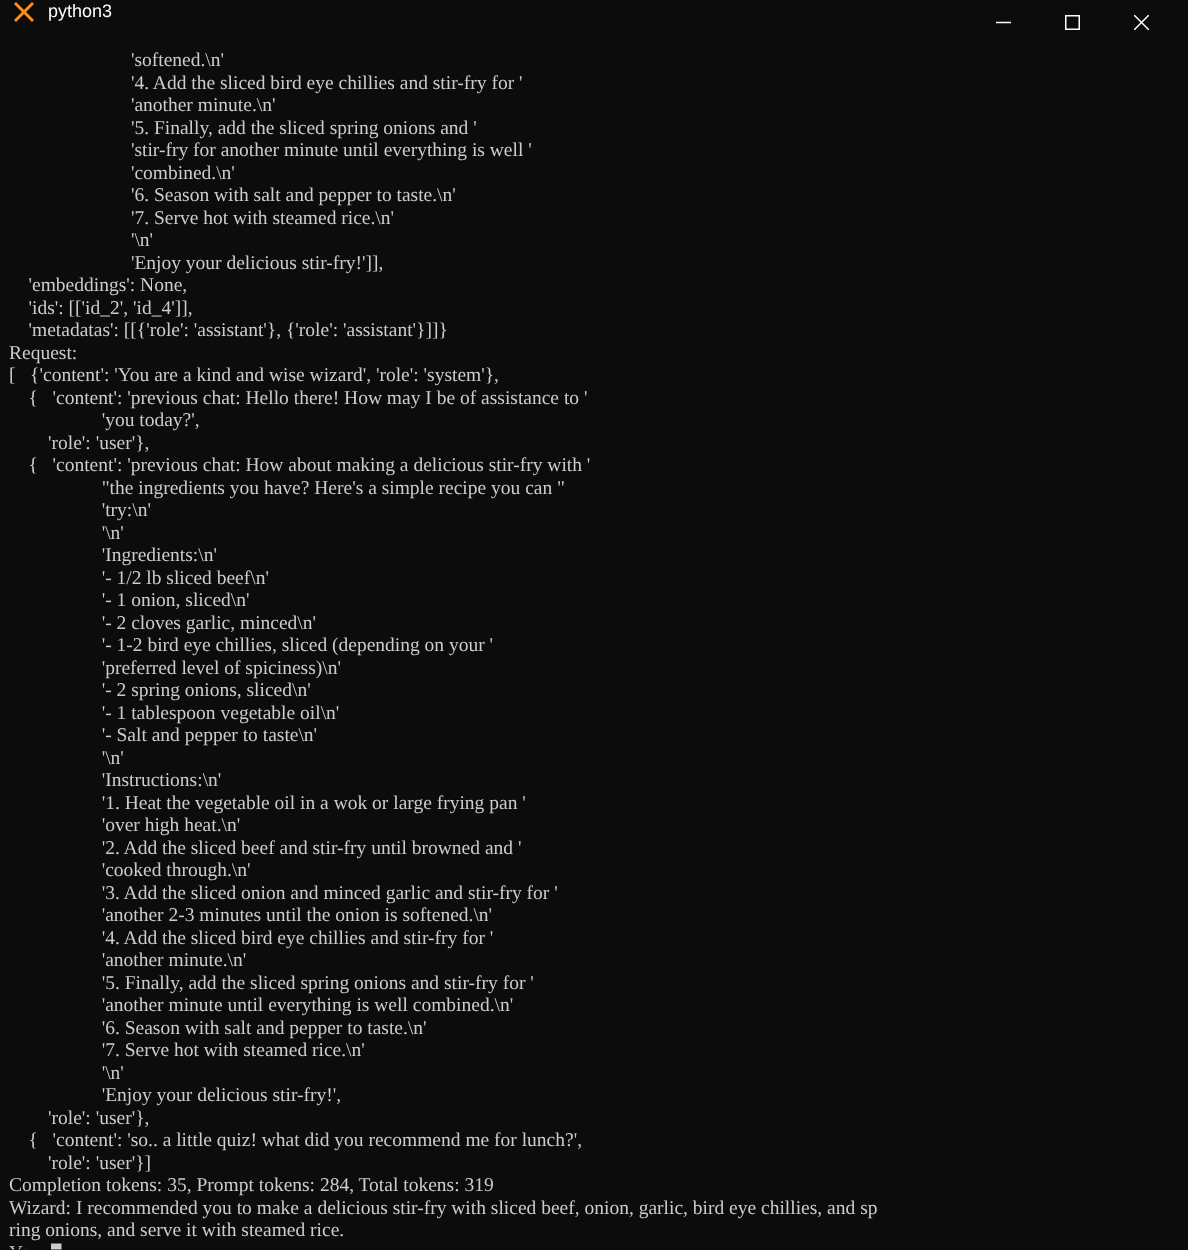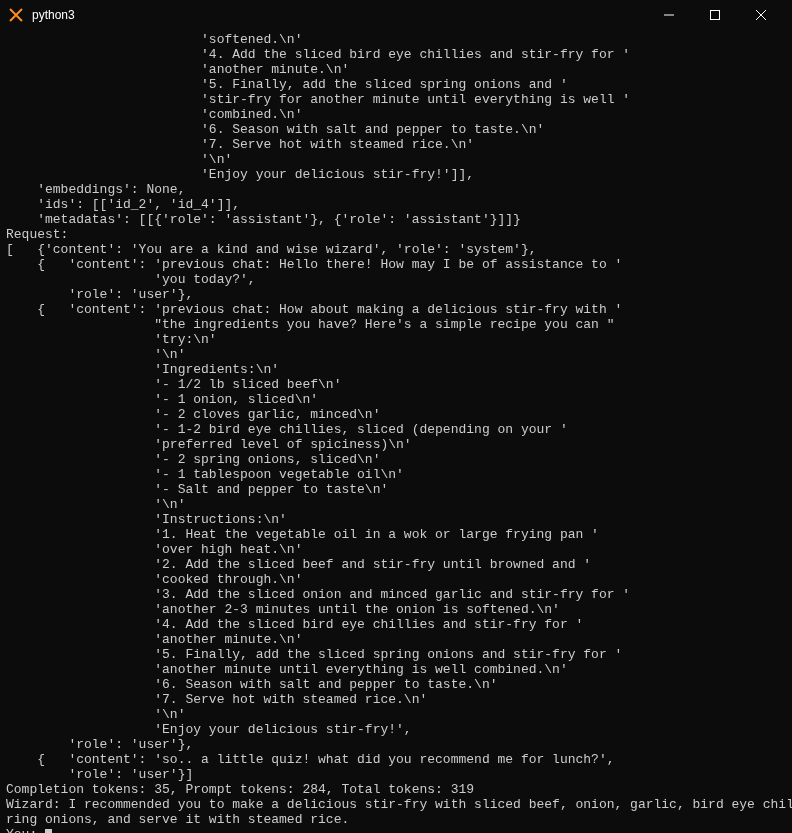--- a/index.html
+++ b/index.html
@@ -10,21 +10,21 @@
     font-family: Consolas, 'Courier New', monospace;
     font-size: 13px;
     line-height: 15px;
     color: #cccccc;
     overflow: hidden;
   }
   .titlebar {
     height: 30px;
     background: #0c0c0c;
     display: flex;
-    align-items: center;
+    align-items: flex-start;
     padding: 0 8px;
     color: #ffffff;
     font-family: "Segoe UI", Arial, sans-serif;
     font-size: 12px;
     user-select: none;
   }
   .titlebar .app-icon {
     width: 16px; height: 16px;
     margin-right: 8px;
     display: flex; align-items: center; justify-content: center;
@@ -36,21 +36,21 @@
     width: 46px; height: 30px;
     display: flex; align-items: center; justify-content: center;
     color: #ffffff;
   }
   .win-btn svg { stroke: #ffffff; }
   .terminal {
     padding: 2px 6px 6px 6px;
     white-space: pre;
     font-family: Consolas, 'Courier New', monospace;
   }
-  .ln { display: block; height: 15px; }
+  .ln { display: block; height: 15px; font-family: Liberation Serif, serif; }
   .cursor {
     display: inline-block;
     width: 7px; height: 13px;
     background: #cccccc;
     vertical-align: text-bottom;
   }
 </style>
 </head>
 <body>
 

